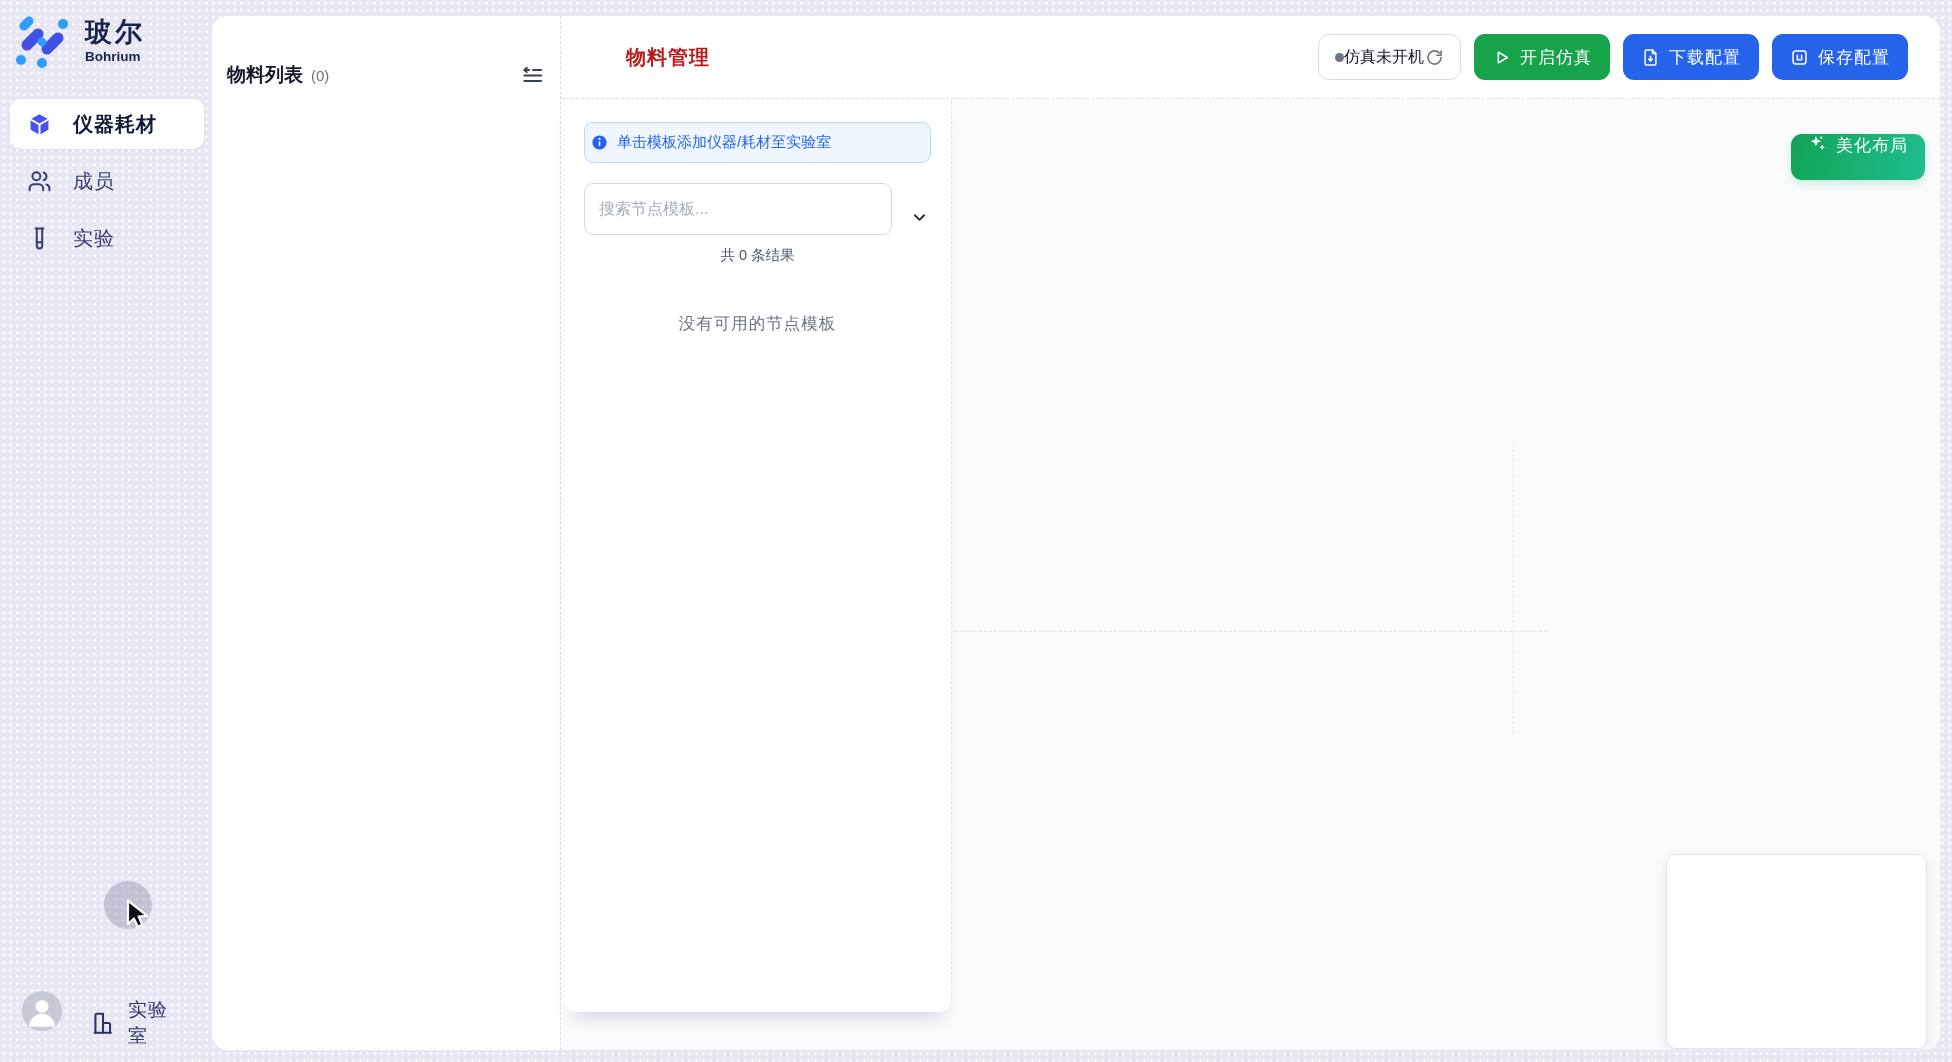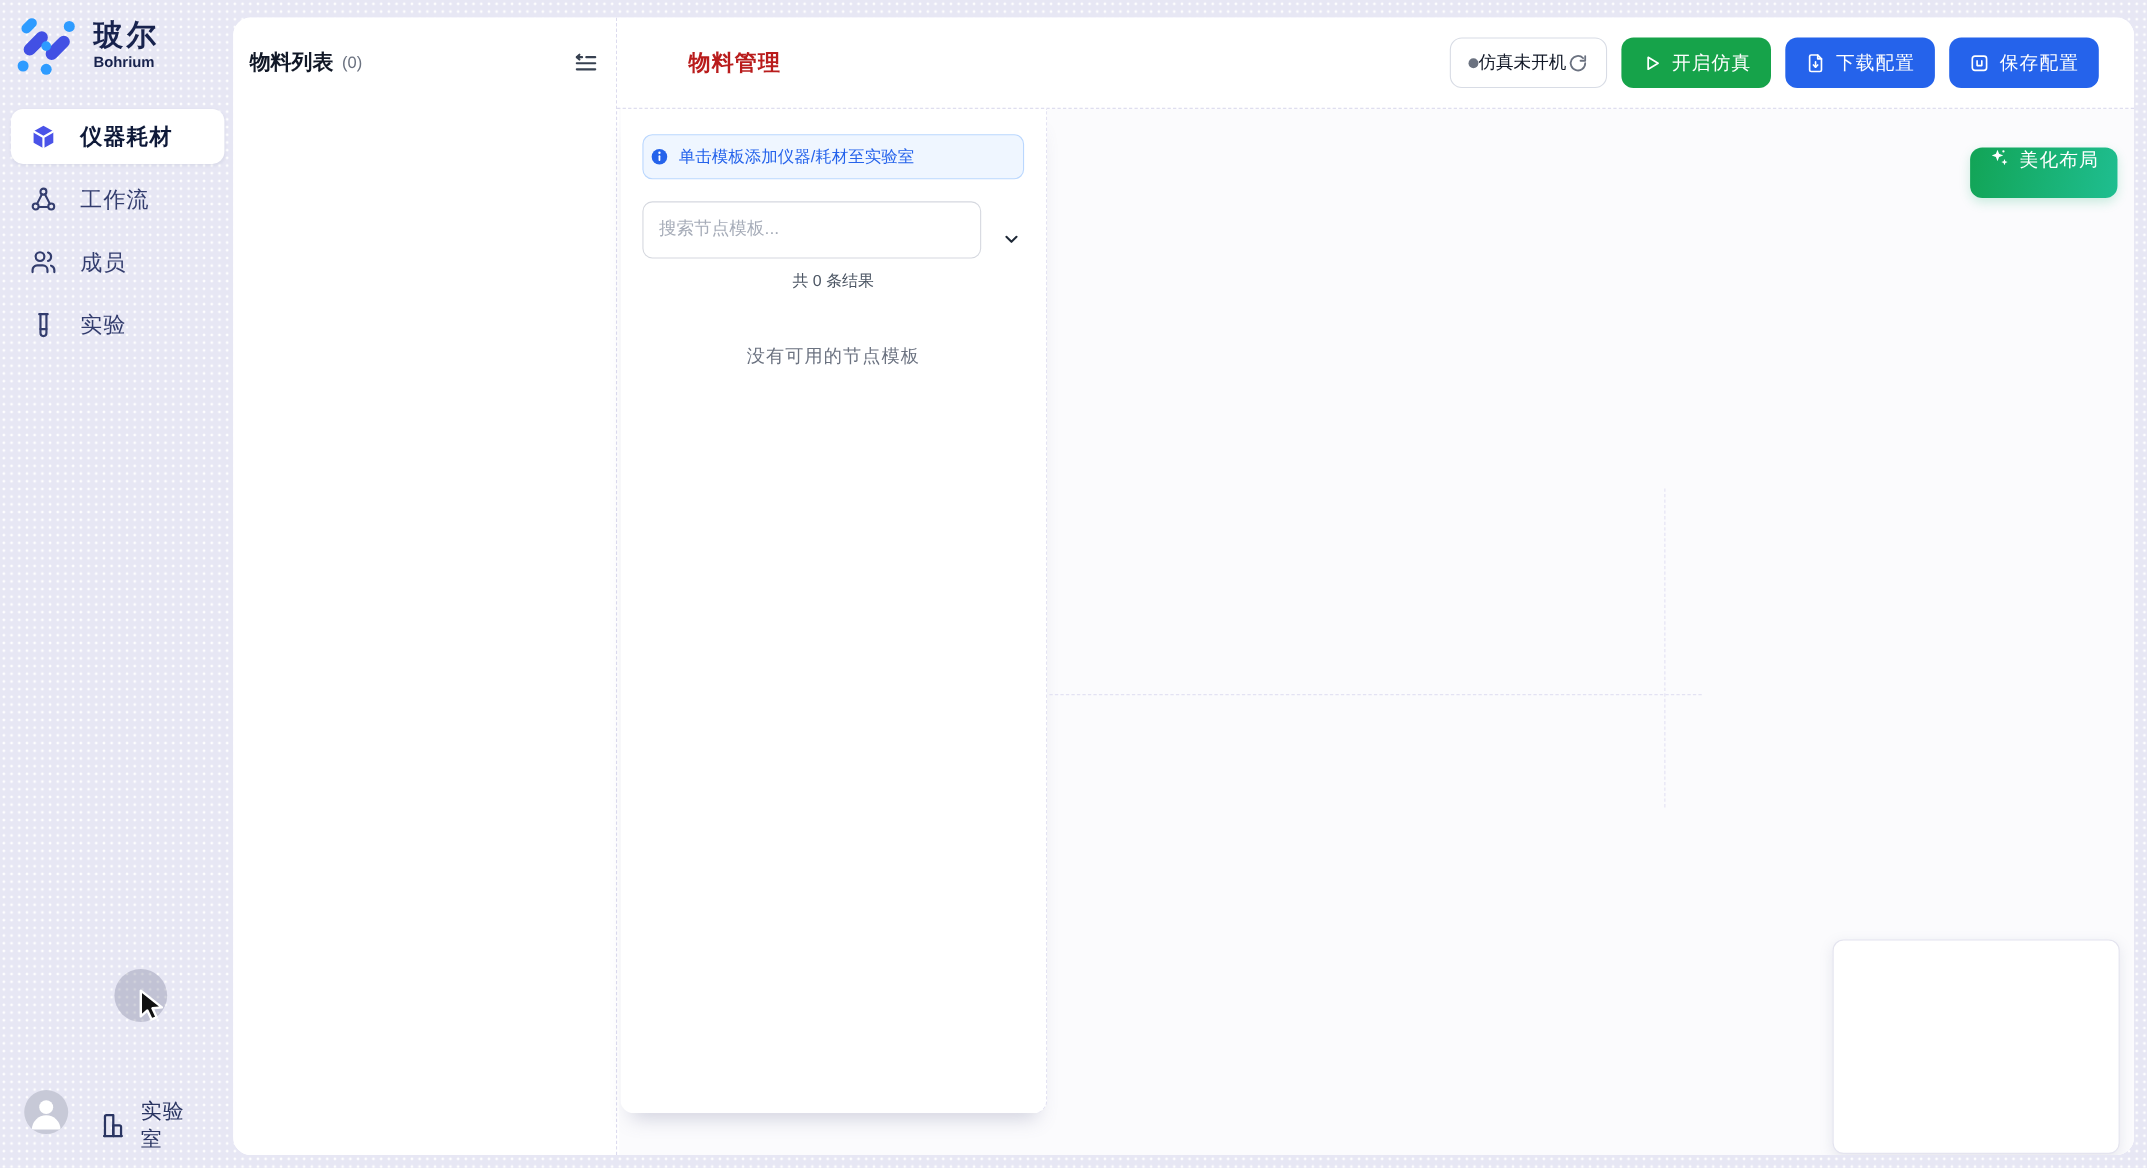--- a/index.html
+++ b/index.html
@@ -33,21 +33,21 @@
   .ripple { position:absolute; left:104px; top:881px; width:48px; height:48px; border-radius:50%;
             background:rgba(106,110,140,.30); }
   .cursor { position:absolute; left:126px; top:899px; }
 
   
   .app { position:absolute; left:212px; top:16px; width:1728px; height:1034px;
          background:#FFFFFF; border-radius:16px; overflow:hidden; }
 
   .list-col { position:absolute; left:0; top:0; width:349px; height:100%;
               background:#FFFFFF; border-right:1.5px dashed #DCDBEE; }
-  .list-head { display:flex; align-items:center; padding:28px 16px 0 15px; }
+  .list-head { display:flex; align-items:center; padding:28px 16px 0 15px;margin-top:18px; }
   .list-title { font-size:19px; font-weight:bold; color:#111827; }
   .list-count { font-size:15px; color:#6B7280; margin-left:8px; }
   .list-collapse { margin-left:auto; width:24px; height:24px; cursor:pointer; display:flex; align-items:center; justify-content:center; }
 
   .topbar { position:absolute; left:349px; right:0; top:0; height:83px; background:#FFFFFF;
             border-bottom:1.5px dashed #DCDBEE; display:flex; align-items:center;
             padding:0 32px 0 65px; }
   .topbar-title { font-size:20px; font-weight:bold; color:#b91c1c; letter-spacing:1px; }
   .topbar-actions { margin-left:auto; display:flex; align-items:center; gap:13px; }
   .status-pill { height:46px; display:flex; align-items:center; padding:0 16px;
@@ -120,31 +120,20 @@
       <span>
         <svg width="25" height="25" viewBox="0 0 24 24">
           <path d="M12 2.2 20.6 7v10L12 21.8 3.4 17V7Z" fill="#4A53E8"></path>
           <path d="M12 21.5V12M12 12l8.4-4.8M12 12 3.6 7.2" stroke="#fff" stroke-width="1.9" stroke-linecap="round" fill="none"></path>
         </svg>
       </span>
       <span>仪器耗材</span>
     </div>
     <div class="nav-item">
       <span>
-        <svg width="25" height="25" viewBox="0 0 24 24" fill="none" stroke="#333D6E" stroke-width="1.8" stroke-linecap="round">
-          <circle cx="12" cy="5" r="2.6"></circle>
-          <circle cx="5.2" cy="18" r="2.6"></circle>
-          <circle cx="18.8" cy="18" r="2.6"></circle>
-          <path d="M10.7 7.3 6.4 15.7M13.3 7.3l4.3 8.4M7.9 18.4h8.2"></path>
-        </svg>
-      </span>
-      <span>工作流</span>
-    </div>
-    <div class="nav-item">
-      <span>
         <svg width="25" height="25" viewBox="0 0 24 24" fill="none" stroke="#333D6E" stroke-width="1.9" stroke-linecap="round" stroke-linejoin="round">
           <circle cx="9" cy="7" r="3.8"></circle>
           <path d="M15.5 20.5v-1.8a4 4 0 0 0-4-4h-5a4 4 0 0 0-4 4v1.8"></path>
           <path d="M16 3.4a3.9 3.9 0 0 1 0 7.4"></path>
           <path d="M21.5 20.5v-1.8a4 4 0 0 0-2.9-3.8"></path>
         </svg>
       </span>
       <span>成员</span>
     </div>
     <div class="nav-item">

